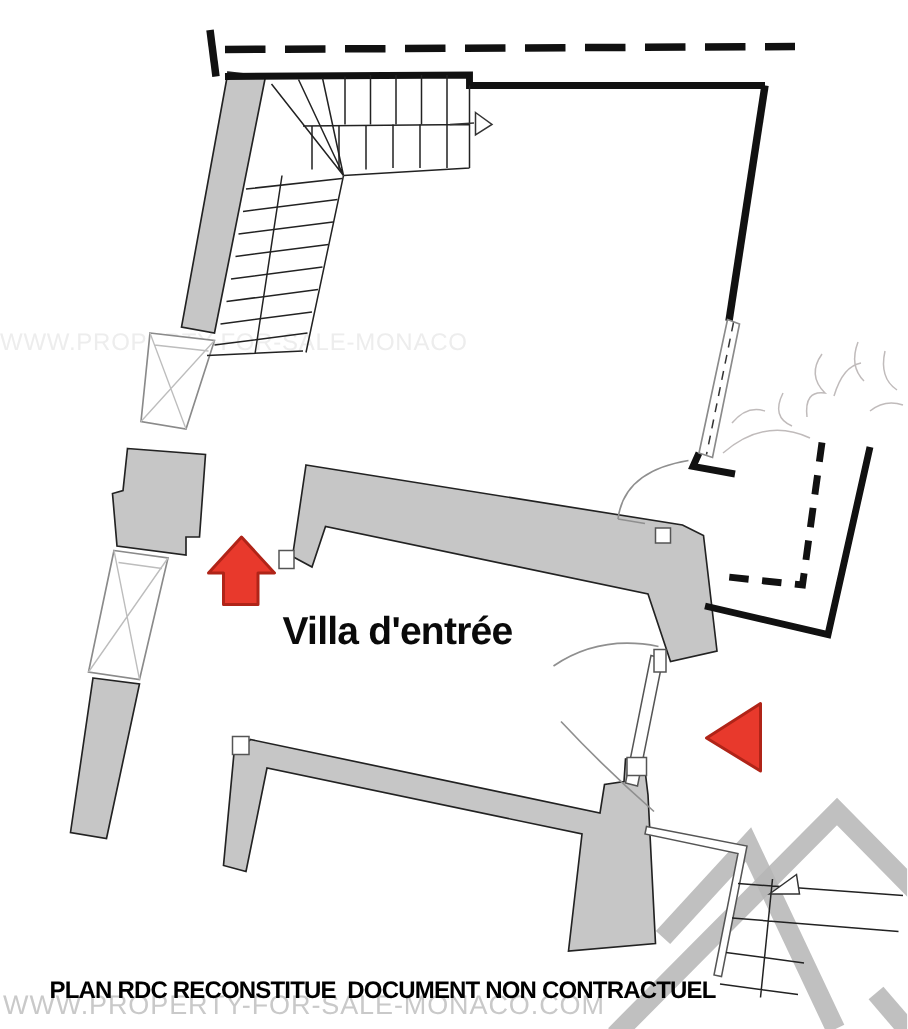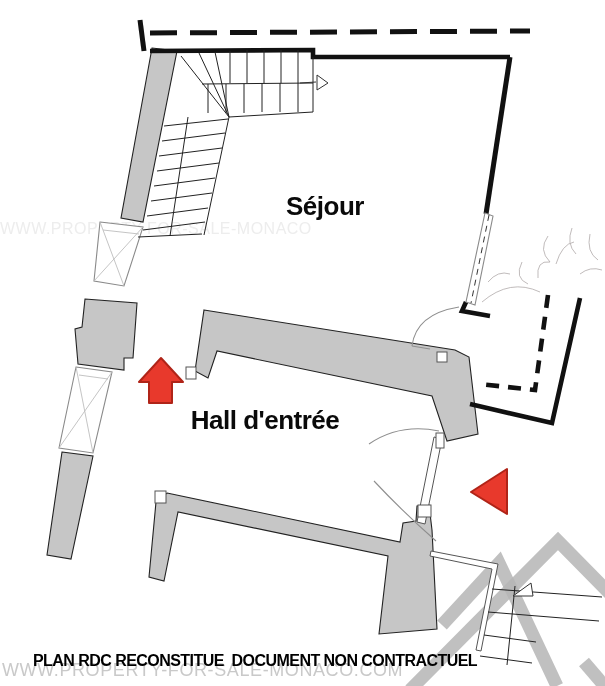--- a/index.html
+++ b/index.html
@@ -120,20 +120,19 @@
       <rect class="jamb" x="418" y="505" width="13" height="12"></rect>
       <rect class="jamb" x="155" y="491" width="11" height="12"></rect>
     </g>
 
     <g>
       <polygon class="redmark" points="161,358 183,382 172,382 172,403 149,403 149,382 139,382"></polygon>
       <polygon class="redmark" points="507,469 507,514 471,492"></polygon>
     </g>
   </svg>
 
-  <div id="sejour-label" class="lbl">Séjour</div>
   <div id="hall-label" class="lbl">
-    <div>Hall d'entrée</div>
+    <div>Villa d'entrée</div>
   </div>
 
   <div id="wm-bottom">WWW.PROPERTY-FOR-SALE-MONACO.COM</div>
   <div id="caption">PLAN RDC RECONSTITUE  DOCUMENT NON CONTRACTUEL</div>
 </div>
 
 </body></html>

